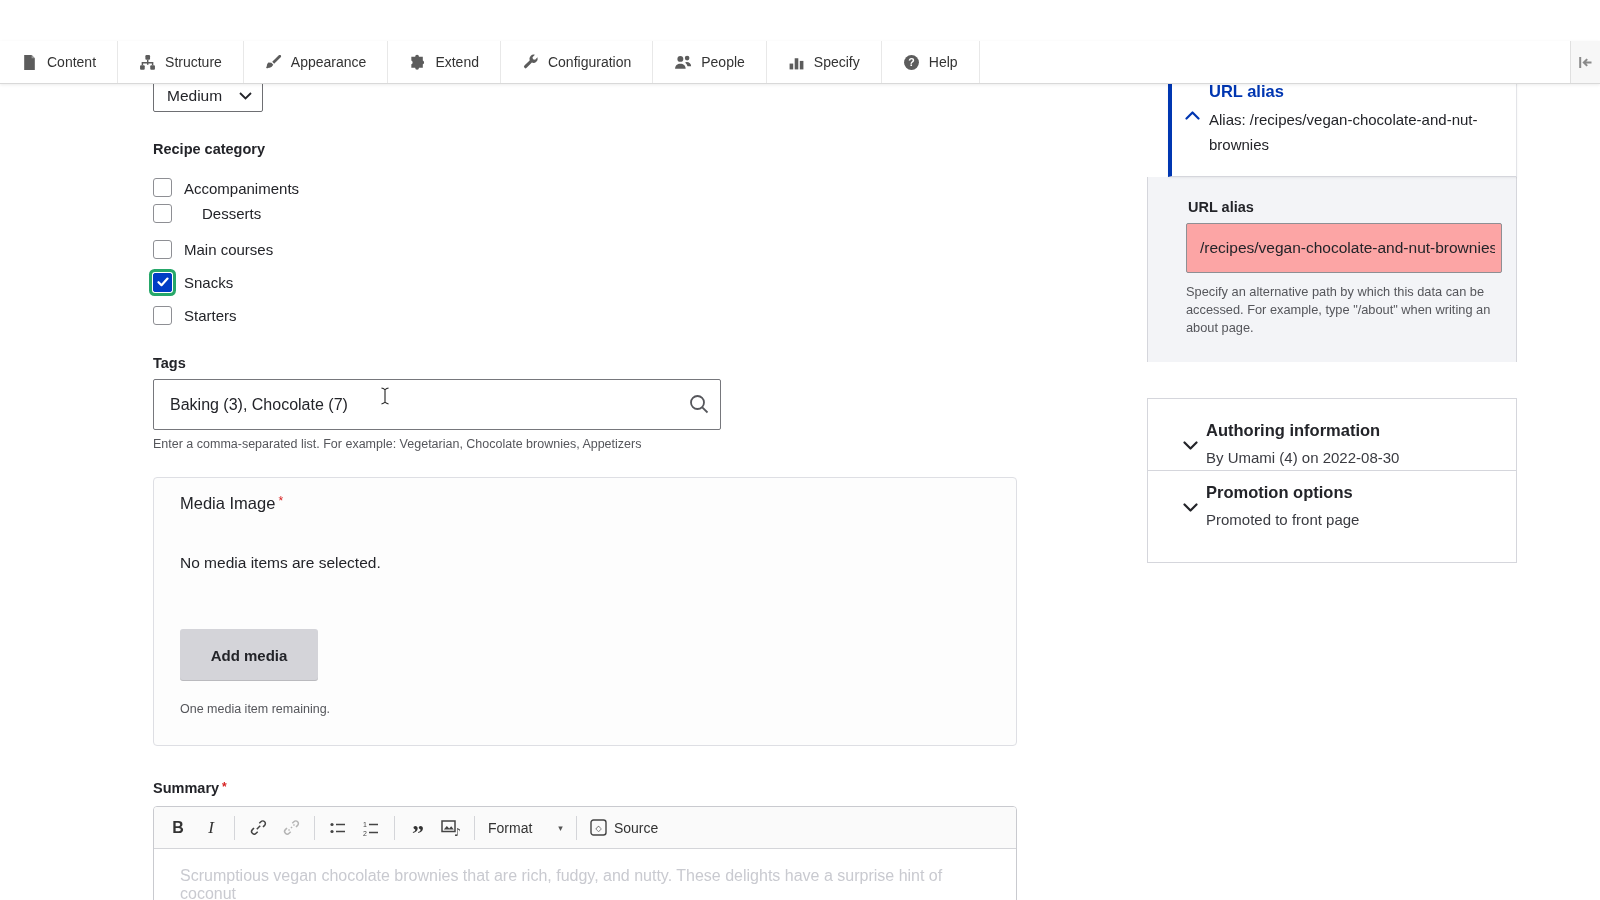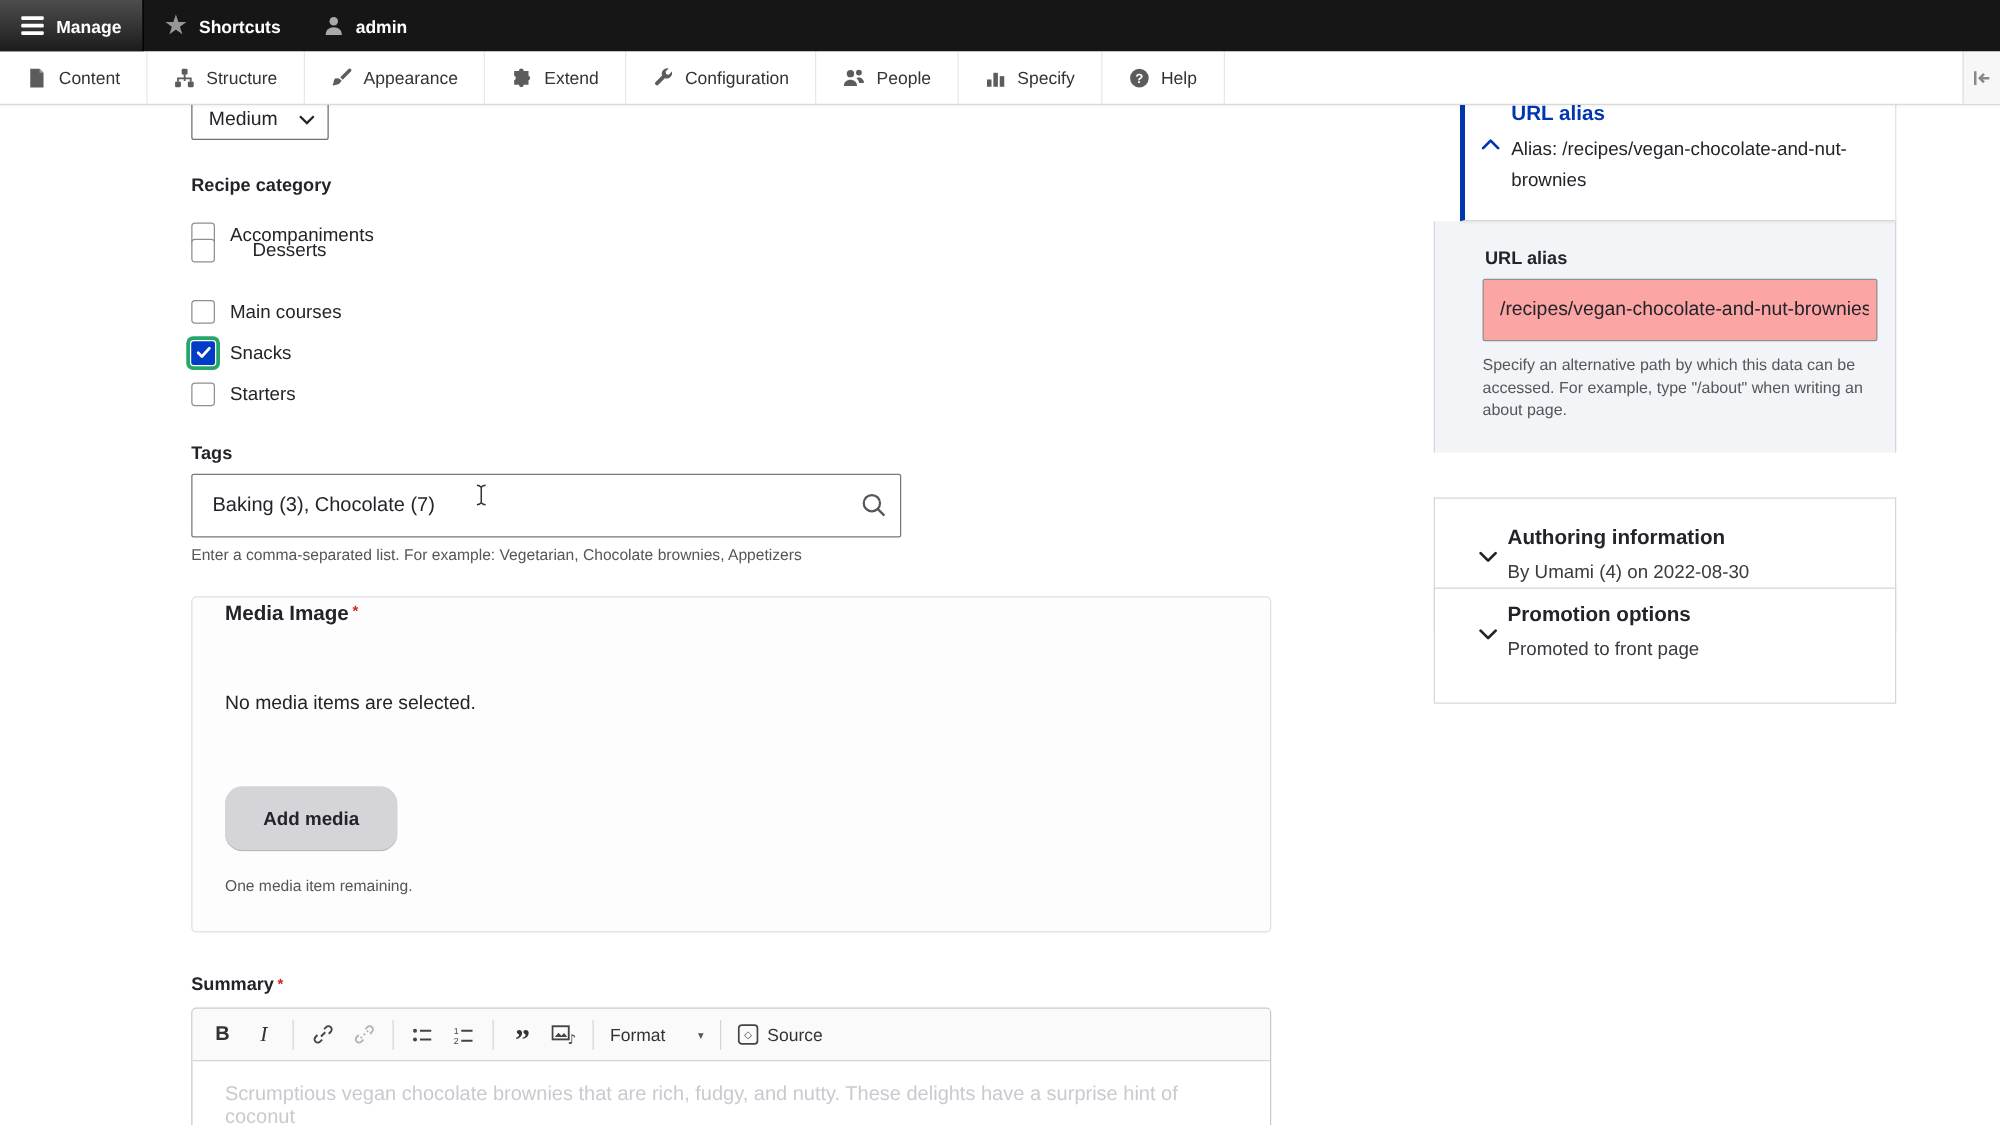--- a/index.html
+++ b/index.html
@@ -30,23 +30,23 @@
   .chk-row { position:absolute; left:153px; height:26px; display:flex; align-items:center; gap:12px; font-size:15px; }
   .chk { width:19px; height:19px; border:1px solid #8e8f94; border-radius:3px; background:#fff; flex:none; cursor:pointer; }
   .chk.checked { background:#003cc5; border-color:#003cc5; display:flex; align-items:center; justify-content:center; box-shadow:0 0 0 1px #fff, 0 0 0 4px #26a769; border-radius:2px; }
 
   .tags-input { position:absolute; left:153px; top:379px; width:568px; height:51px; background:#fff; border:1px solid #76777c; border-radius:2px; font-size:16px; color:#232429; padding:0 48px 0 16px; font-family:"Liberation Sans", sans-serif; }
   .tags-search { position:absolute; left:688px; top:393px; }
   .tags-cursor { position:absolute; left:379px; top:387px; }
   .help-text { position:absolute; font-size:12.5px; color:#55565b; }
 
   .media-card { position:absolute; left:153px; top:477px; width:864px; height:269px; background:#fdfdfd; border:1px solid #dedfe4; border-radius:4px; }
-  .media-title { position:absolute; left:26px; top:4px; font-size:16.5px; font-weight:bold; }
+  .media-title { position:absolute; left:26px; top:16px; font-size:16.5px; font-weight:normal; }
   .media-empty { position:absolute; left:26px; top:76px; font-size:15.5px; }
-  .add-media-btn { position:absolute; left:26px; top:151px; width:138px; height:52px; background:#d4d4d9; border:none; border-radius:14px; font-family:"Liberation Sans", sans-serif; font-size:15px; font-weight:bold; color:#232429; cursor:pointer; box-shadow:inset 0 -1px 0 rgba(0,0,0,.12); }
+  .add-media-btn { position:absolute; left:26px; top:151px; width:138px; height:52px; background:#d4d4d9; border:none; border-radius:3px; font-family:"Liberation Sans", sans-serif; font-size:15px; font-weight:bold; color:#232429; cursor:pointer; box-shadow:inset 0 -1px 0 rgba(0,0,0,.12); }
   .media-remaining { position:absolute; left:26px; top:224px; font-size:12.5px; color:#55565b; }
 
   .editor { position:absolute; left:153px; top:806px; width:864px; height:120px; background:#fff; border:1px solid #c9cacf; border-radius:4px; overflow:hidden; }
   .ed-toolbar { height:42px; background:#fafafa; border-bottom:1px solid #d4d5d9; display:flex; align-items:center; padding:0 14px; gap:13px; }
   .ed-btn { display:flex; align-items:center; justify-content:center; min-width:20px; height:26px; color:#333; cursor:pointer; }
   .ed-sep { width:1px; height:24px; background:#d4d5d9; }
   .ed-bold { font-weight:bold; font-size:16px; }
   .ed-italic { font-style:italic; font-family:"Liberation Serif", serif; font-size:17px; }
   .ed-quote { font-family:"Liberation Serif", serif; font-size:24px; font-weight:bold; line-height:10px; padding-top:10px; }
   .ed-format { font-size:14px; color:#333; display:flex; align-items:center; gap:26px; cursor:pointer; }
@@ -78,43 +78,20 @@
 
 <div id="page">
 
   <div class="select-box">
     <span>Medium</span>
     <svg width="13" height="8" viewBox="0 0 13 8">
         <path d="M1 1l5.5 5.5L12 1" fill="none" stroke="#232429" stroke-width="1.8"></path>
       </svg>
   </div>
 
-  <div class="admin-bar">
-    <div class="bar-item active">
-      <span class="hamburger">
-          <span></span>
-          <span></span>
-          <span></span>
-        </span>
-      <span>Manage</span>
-    </div>
-    <div class="bar-item">
-      <span class="star-glyph">★</span>
-      <span>Shortcuts</span>
-    </div>
-    <div class="bar-item">
-      <span class="user-glyph">
-        <svg width="16" height="17" viewBox="0 0 16 17">
-            <circle cx="8" cy="5" r="3.4" fill="#a9a9a9"></circle>
-            <path d="M1.5 16c0-4 2.8-6.2 6.5-6.2s6.5 2.2 6.5 6.2z" fill="#a9a9a9"></path>
-          </svg>
-      </span>
-      <span>admin</span>
-    </div>
-  </div>
 
   <div class="toolbar">
     <div class="tb-item">
       <svg width="17" height="17" viewBox="0 0 16 16">
           <path d="M3 1h7l3 3v11H3z" fill="#5c5c5c"></path>
           <path d="M10 1l3 3h-3z" fill="#9a9a9a"></path>
         </svg>
       <span>Content</span>
     </div>
     <div class="tb-item">
@@ -176,21 +153,21 @@
         </svg>
     </div>
   </div>
 
   <div class="field-label" style="left:153px; top:141px;">Recipe category</div>
 
   <div class="chk-row" style="top:171px;align-items:flex-end;">
     <span class="chk"></span>
     <span>Accompaniments</span>
   </div>
-  <div class="chk-row" style="top:187px;gap:30px;">
+  <div class="chk-row" style="top:200px;gap:30px;">
     <span class="chk"></span>
     <span>Desserts</span>
   </div>
   <div class="chk-row" style="top:236px;">
     <span class="chk"></span>
     <span>Main courses</span>
   </div>
   <div class="chk-row" style="top:269px;">
     <span class="chk checked">
       <svg width="12" height="10" viewBox="0 0 12 10">

